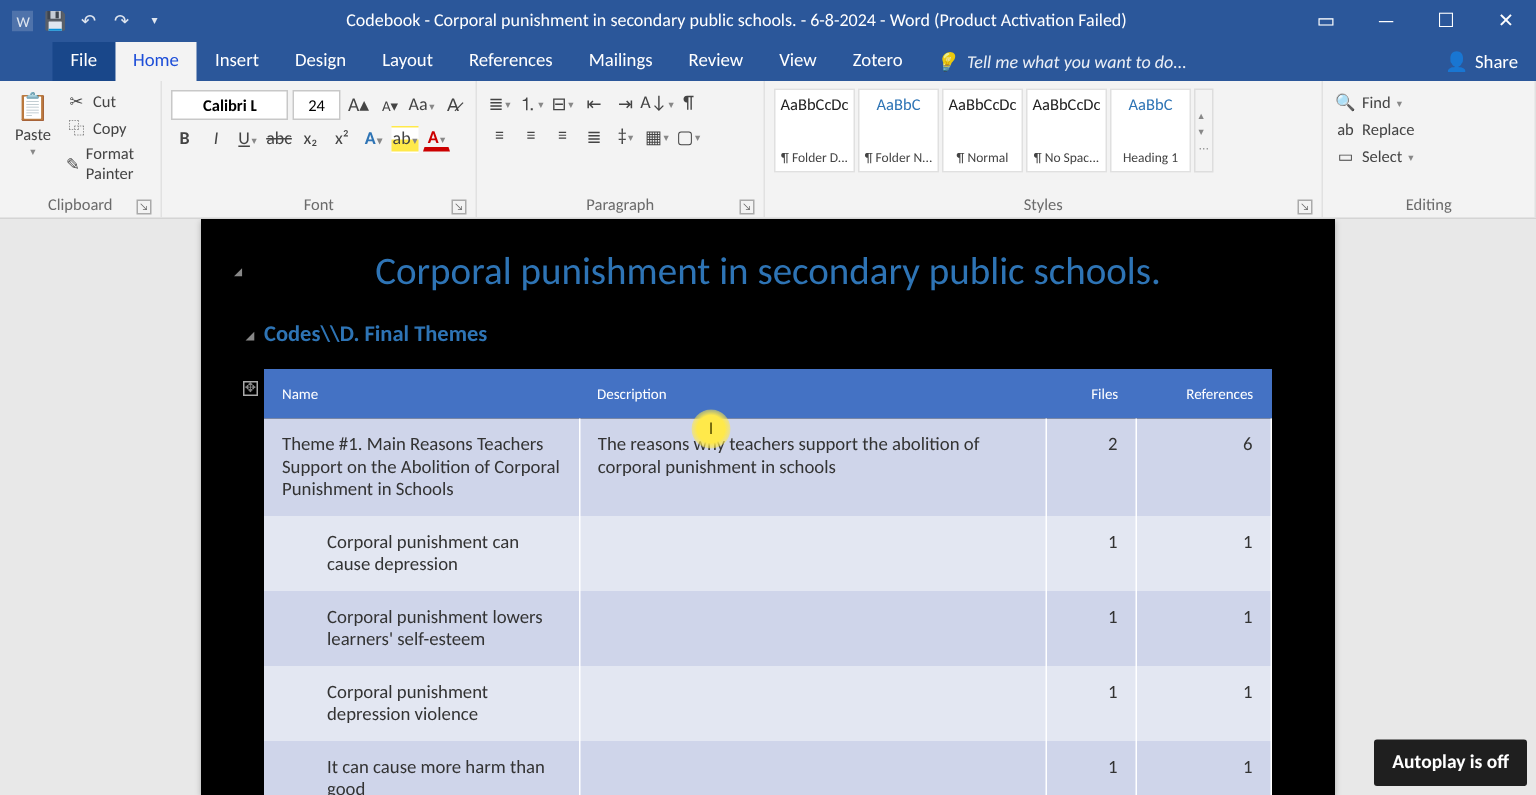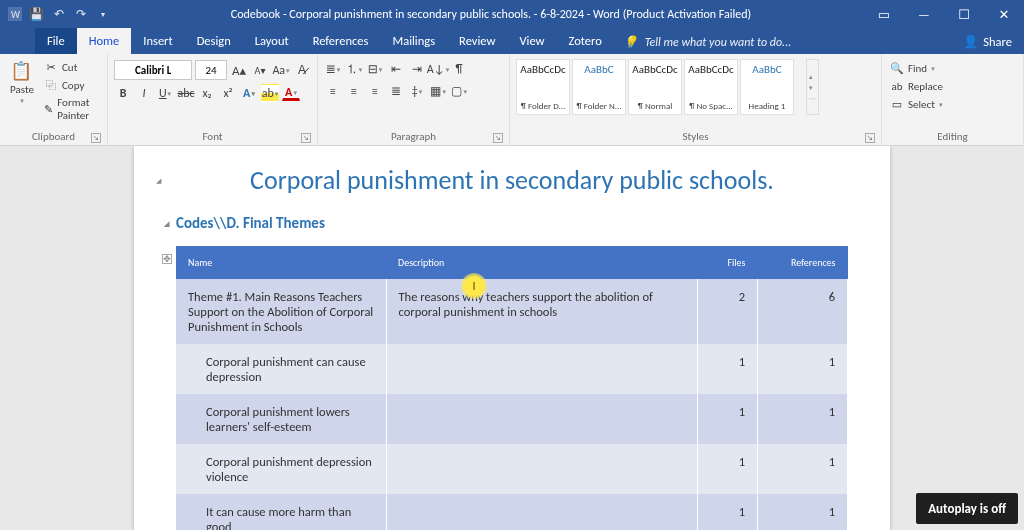--- a/index.html
+++ b/index.html
@@ -39,36 +39,36 @@
 .rb-ico { width: 18px; height: 18px; border: 1px solid transparent; display: inline-flex; align-items: center; justify-content: center; font-size: 12px; color: #444; }
 .rb-ico.drop::after { content: "▾"; font-size: 7px; margin-left: 1px; color: #888; }
 
 .stylebox { width: 54px; height: 56px; border: 1px solid #e0e0e0; background: #fff; display: flex; flex-direction: column; align-items: center; justify-content: space-between; padding: 3px 1px; font-size: 9px; color: #444; }
 .stylebox .preview { font-size: 11px; color: #222; }
 .stylebox .preview.blue { color: #2E74B5; }
 .stylebox .sname { font-size: 9px; white-space: nowrap; overflow: hidden; text-overflow: ellipsis; width: 100%; text-align: center; }
 
 
 .docwrap { height: 384px; background: #e8e8e8; display: flex; justify-content: center; overflow: hidden; position: relative; }
-.page { width: 756px; background: #ffffff; box-shadow: 0 1px 4px rgba(0,0,0,.25); padding: 18px 42px 0; position: relative; }
+.page { width: 756px; background: #000000; box-shadow: 0 1px 4px rgba(0,0,0,.25); padding: 18px 42px 0; position: relative; }
 .doc-title { color: #2E74B5; font-weight: 300; font-size: 26px; text-align: center; margin-bottom: 18px; }
 .doc-sub { color: #2E74B5; font-size: 15px; margin-bottom: 14px; position: relative; font-weight: bold; }
 .doc-sub::before { content: "◢"; font-size: 7px; color: #888; position: absolute; left: -12px; top: 5px; }
 .doc-title-wrap { position: relative; }
 .doc-title-wrap::before { content: "◢"; font-size: 7px; color: #888; position: absolute; left: -20px; top: 12px; }
 .tblmark { position: absolute; left: 28px; top: 108px; width: 10px; height: 10px; border: 1px solid #aaa; font-size: 9px; line-height: 8px; text-align: center; color: #888; }
 
 table.codes { width: 100%; border-collapse: collapse; font-size: 12.5px; }
 table.codes th { background: #4472C4; color: #fff; font-weight: 400; text-align: left; padding: 10px 12px; font-size: 10px; }
 table.codes th.num { text-align: right; }
 table.codes td { padding: 10px 12px; vertical-align: top; color: #333; border-right: 1px solid #fff; }
 table.codes tr.r0 td { background: #CFD5EA; }
 table.codes tr.r1 td { background: #E3E7F2; }
 table.codes td.num { text-align: right; }
-table.codes td.indent { padding-left: 30px; margin-left: 11px; }
+table.codes td.indent { padding-left: 42px; margin-left: 11px; }
 .col-name { width: 210px; }
 .col-desc { width: auto; }
 .col-files { width: 60px; }
 .col-refs { width: 90px; }
 
 .cursor-dot { position: absolute; width: 26px; height: 26px; border-radius: 50%; background: radial-gradient(circle, #ffe94a 50%, rgba(255,233,74,.5) 70%, transparent 75%); transform: translate(-50%,-50%); z-index: 5; display: flex; align-items: center; justify-content: center; font-size: 12px; color: #5a5000; }
 
 .toast { position: absolute; right: 6px; bottom: 6px; background: #1f1f1f; color: #fff; font-size: 13px; padding: 8px 12px; border-radius: 2px; font-weight: 600; }
 
 .vstack { display: flex; flex-direction: column; gap: 2px; }
@@ -199,21 +199,21 @@
         <span class="rb-ico">≣</span>
         <span class="rb-ico drop">‡</span>
         <span class="rb-ico drop">▦</span>
         <span class="rb-ico drop">▢</span>
       </div>
     </div>
     <div class="group-label"><span>Paragraph</span><span class="dlg">↘</span></div>
   </div>
 
   <div class="group" style="width:372px">
-    <div class="group-body" style="gap:12px;padding-top:2px">
+    <div class="group-body" style="gap:2px;padding-top:2px">
       <div id="styles-container" style="display:flex;gap:2px">
           <div class="stylebox">
             <div class="preview">AaBbCcDc</div>
             <div class="sname">¶ Folder D...</div>
           </div>
           <div class="stylebox">
             <div class="preview blue">AaBbC</div>
             <div class="sname">¶ Folder N...</div>
           </div>
           <div class="stylebox">

